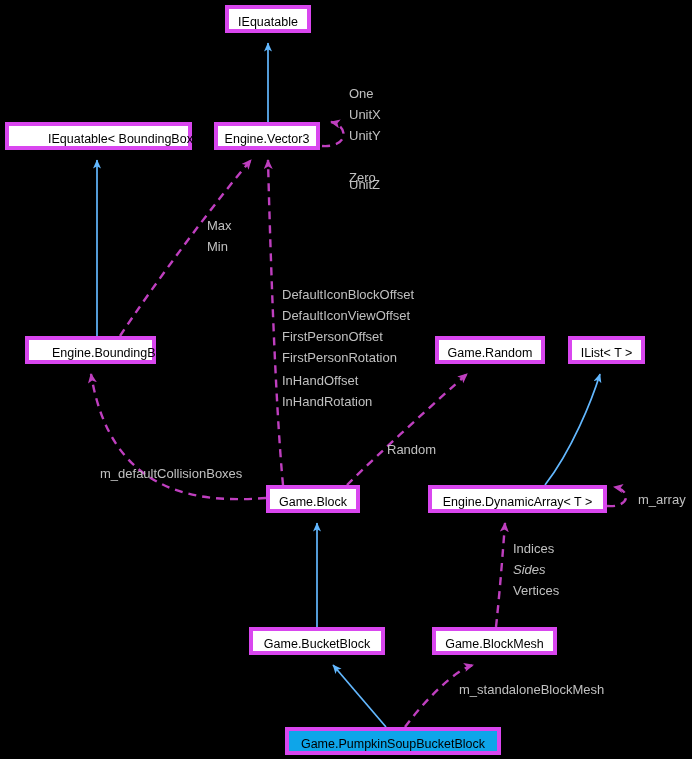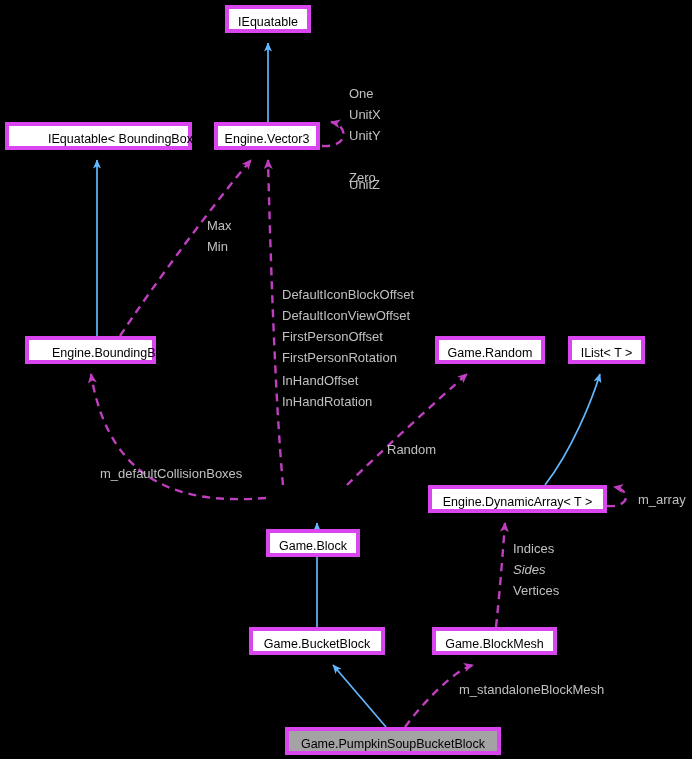--- a/index.html
+++ b/index.html
@@ -30,21 +30,21 @@
     background: #ffffff;
     color: #000000;
     font-size: 12.5px;
     line-height: 26px;
     height: 28px;
     text-align: center;
     white-space: nowrap;
     letter-spacing: 0px;
   }
   .node.highlight {
-    background: #a3a3a3;
+    background: #0ea5e9;
   }
   .edge-label {
     position: absolute;
     color: #c0c0c0;
     font-size: 13px;
     line-height: 14px;
     white-space: nowrap;
   }
 </style>
 </head>
@@ -102,21 +102,21 @@
   </div>
 
   <div class="node" style="left:435px; top:336px; width:110px;">
     <span>Game.Random</span>
   </div>
 
   <div class="node" style="left:568px; top:336px; width:77px;">
     <span>IList&lt; T &gt;</span>
   </div>
 
-  <div class="node" style="left:266px; top:485px; width:94px;margin-top:44px;">
+  <div class="node" style="left:266px; top:485px; width:94px;">
     <span>Game.Block</span>
   </div>
 
   <div class="node" style="left:249px; top:627px; width:136px;">
     <span>Game.BucketBlock</span>
   </div>
 
   <div class="node" style="left:428px; top:485px; width:179px;">
     <span>Engine.DynamicArray&lt; T &gt;</span>
   </div>

